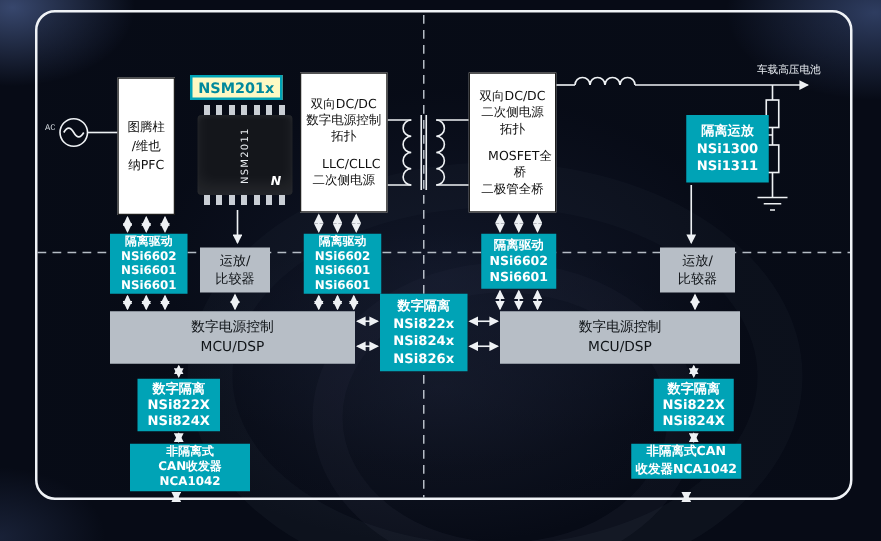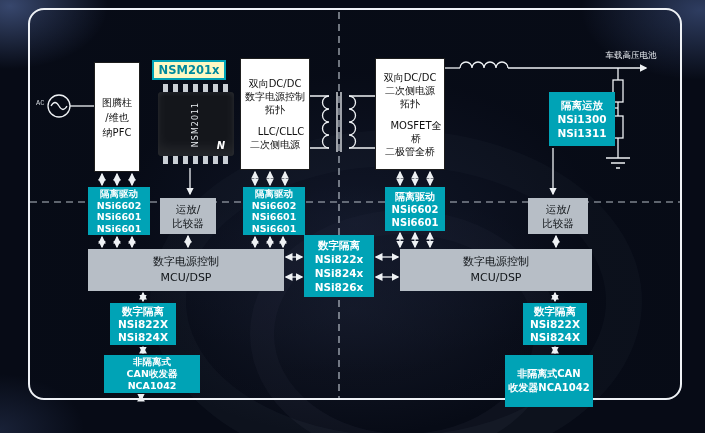--- a/index.html
+++ b/index.html
@@ -241,16 +241,16 @@
   <span>NSi822X</span>
   <span>NSi824X</span>
 </div>
 
 <div class="box teal" style="left:104px;top:355px;width:96px;height:38px;font-size:9.5px;line-height:12px;">
   <span>非隔离式</span>
   <span>CAN收发器</span>
   <span>NCA1042</span>
 </div>
 
-<div class="box teal" style="left:505px;top:355px;width:88px;height:52px;font-size:10px;line-height:14px;">
+<div class="box teal" style="left:505px;top:355px;width:88px;height:28px;font-size:10px;line-height:14px;">
   <span>非隔离式CAN</span>
   <span>收发器NCA1042</span>
 </div>
 
 </body></html>

